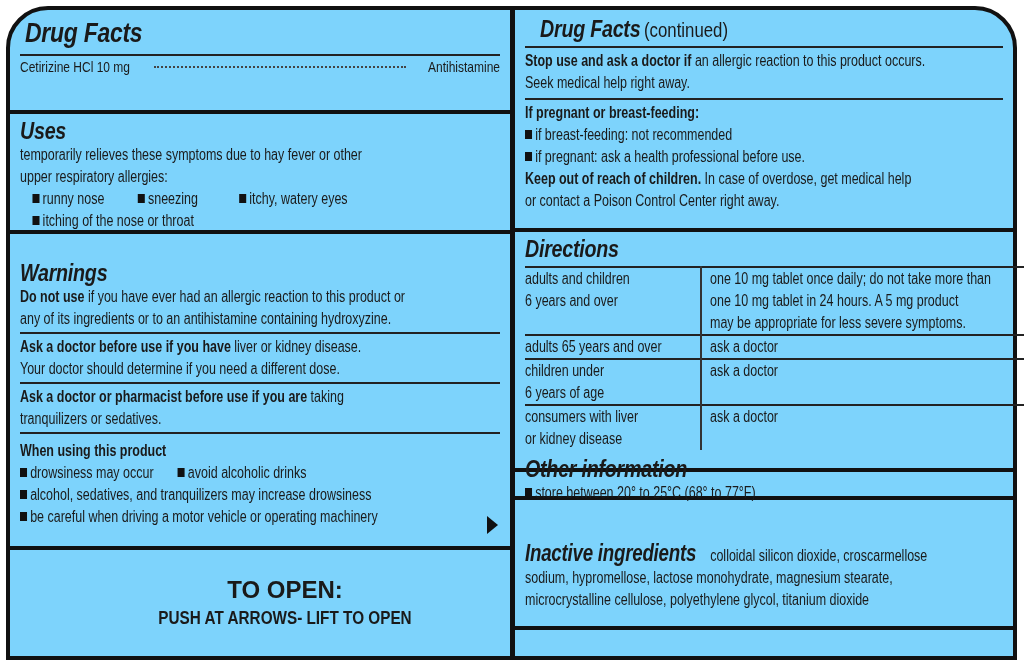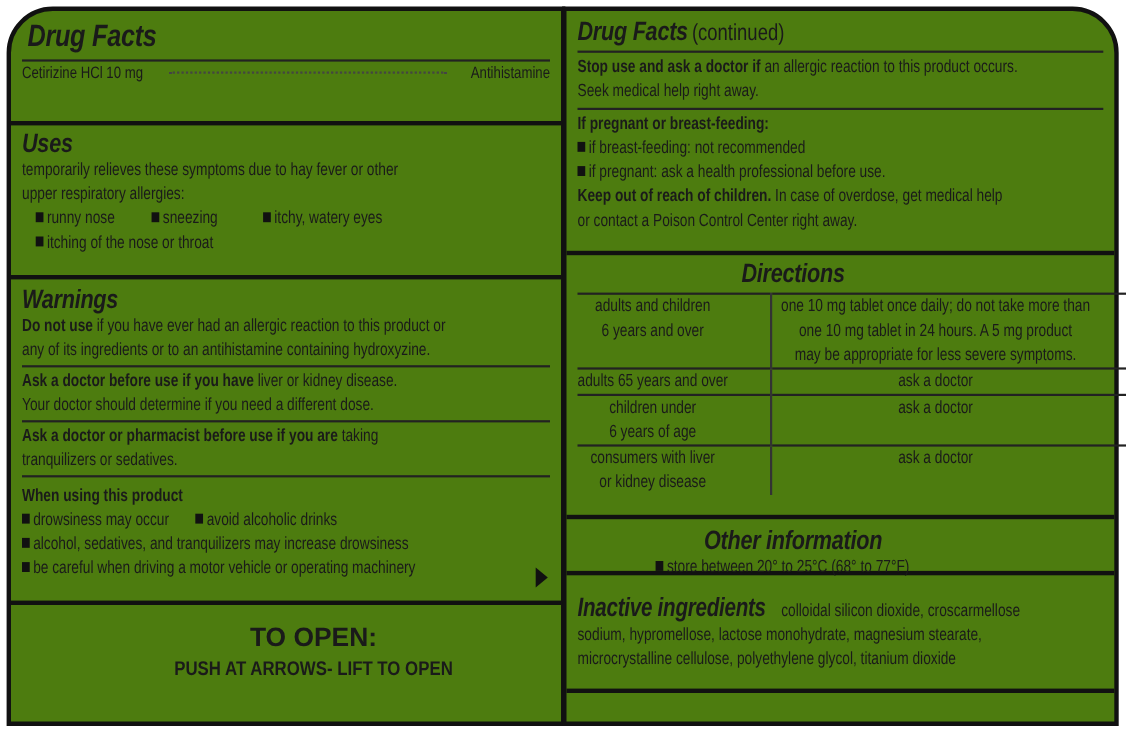--- a/index.html
+++ b/index.html
@@ -1,19 +1,19 @@
 <!DOCTYPE html>
 <html><head>
 <meta charset="utf-8">
 <style>
   * { box-sizing: border-box; margin: 0; padding: 0; }
   html, body { width: 1024px; height: 663px; background: #ffffff; overflow: hidden; }
   body { position: relative; font-family: "Liberation Sans", sans-serif; color: #1a1a1a; }
 
-  .panel { position: absolute; border: 4px solid #111; background: #4d7c0f; }
+  .panel { position: absolute; border: 4px solid #111; background: #7dd3fc; }
   #left { left: 6px; top: 6px; width: 508px; height: 654px; border-top-left-radius: 42px; }
   #right { left: 511px; top: 6px; width: 506px; height: 654px; border-top-right-radius: 42px; }
 
   .sec { position: absolute; left: 0; right: 0; border-bottom: 4px solid #111; padding: 0 10px; }
   .sec.last { border-bottom: none; }
 
   .hd { font-family: "Liberation Sans", sans-serif; font-weight: bold; font-style: italic; transform: scaleX(0.82); transform-origin: left center; letter-spacing: -0.3px; }
   .hd-xl { font-size: 28px; line-height: 30px; }
   .hd-lg { font-size: 24px; line-height: 26px; }
   .hd-md { font-size: 23px; line-height: 25px; }
@@ -45,21 +45,21 @@
   <div class="sec" style="top:0; height:104px; padding-top:8px;">
     <div class="hd hd-xl" style="padding-left:6px;">Drug Facts</div>
     <div class="rule" style="margin-top:6px;"></div>
     <div class="row-flex" style="font-size:15px; line-height:18px;text-align:center;">
       <span style="display:inline-block; transform:scaleX(0.8); transform-origin:left; white-space:nowrap; width:130px;">Cetirizine HCl 10 mg</span>
       <span class="dots"></span>
       <span style="display:inline-block; transform:scaleX(0.8); transform-origin:right; white-space:nowrap;">Antihistamine</span>
     </div>
   </div>
 
-  <div class="sec" style="top:104px; height:140px; padding-top:4px;">
+  <div class="sec" style="top:104px; height:120px; padding-top:4px;">
     <div class="hd hd-lg">Uses</div>
     <span class="t">temporarily relieves these symptoms due to hay fever or other</span>
     <span class="t">upper respiratory allergies:</span>
     <span class="t" style="padding-left:16px;">
       <span class="bullet"></span><span>runny nose</span>
       <span style="display:inline-block; width:34px;"></span>
       <span class="bullet"></span><span>sneezing</span>
       <span style="display:inline-block; width:44px;"></span>
       <span class="bullet"></span><span>itchy, watery eyes</span>
     </span>
@@ -83,44 +83,44 @@
     <span class="t">
       <span class="bullet"></span><span>drowsiness may occur</span>
       <span style="display:inline-block; width:22px;"></span>
       <span class="bullet"></span><span>avoid alcoholic drinks</span>
     </span>
     <span class="t"><span class="bullet"></span><span>alcohol, sedatives, and tranquilizers may increase drowsiness</span></span>
     <span class="t"><span class="bullet"></span><span>be careful when driving a motor vehicle or operating machinery</span></span>
     <span class="arrow" style="right:12px; bottom:12px;"></span>
   </div>
 
-  <div class="sec last" style="top:540px; height:106px; padding-top:16px; padding-left:60px;">
+  <div class="sec last" style="top:540px; height:106px; padding-top:26px; padding-left:60px;">
     <div class="open-title">TO OPEN:</div>
     <div class="open-sub" style="margin-top:4px;">PUSH AT ARROWS- LIFT TO OPEN</div>
   </div>
 </div>
 
 <div id="right" class="panel">
 
   <div class="sec" style="top:0; height:222px; padding-top:6px;">
-    <div style="white-space:nowrap;">
+    <div style="white-space:nowrap;margin-left:15px;">
       <span class="hd hd-lg" style="display:inline-block;">Drug Facts</span><span style="display:inline-block; font-size:21px; transform:scaleX(0.8); transform-origin:left; margin-left:-18px;"> (continued)</span>
     </div>
     <div class="rule" style="margin-top:4px;"></div>
     <span class="t"><span class="b">Stop use and ask a doctor if</span><span> an allergic reaction to this product occurs.</span></span>
     <span class="t">Seek medical help right away.</span>
     <div class="rule" style="margin-top:4px;"></div>
     <span class="t b">If pregnant or breast-feeding:</span>
     <span class="t"><span class="bullet"></span><span>if breast-feeding: not recommended</span></span>
     <span class="t"><span class="bullet"></span><span>if pregnant: ask a health professional before use.</span></span>
     <span class="t"><span class="b">Keep out of reach of children.</span><span> In case of overdose, get medical help</span></span>
     <span class="t">or contact a Poison Control Center right away.</span>
   </div>
 
-  <div class="sec" style="top:222px; height:240px; padding-top:4px;text-align:center;">
+  <div class="sec" style="top:222px; height:240px; padding-top:4px;">
     <div class="hd hd-lg" style="margin-bottom:4px;">Directions</div>
     <table class="dirtable">
       <tbody>
           <tr>
         <td class="c1">
               <span class="cell">adults and children</span>
               <span class="cell">6 years and over</span>
             </td>
         <td class="c2">
               <span class="cell">one 10 mg tablet once daily; do not take more than</span>
@@ -151,21 +151,21 @@
               <span class="cell">or kidney disease</span>
             </td>
         <td class="c2">
               <span class="cell">ask a doctor</span>
             </td>
       </tr>
     </tbody>
       </table>
   </div>
 
-  <div class="sec" style="top:465px; height:48px; padding-top:4px;text-align:center;">
+  <div class="sec" style="top:442px; height:48px; padding-top:4px;">
     <div class="hd hd-lg">Other information</div>
     <span class="t"><span class="bullet"></span><span>store between 20° to 25°C (68° to 77°F)</span></span>
   </div>
 
   <div class="sec" style="top:524px; height:96px; padding-top:6px;">
     <span class="t"><span class="hd hd-lg" style="display:inline-block; transform:none; font-size:24px;">Inactive ingredients</span><span style="display:inline-block; width:18px;"></span><span>colloidal silicon dioxide, croscarmellose</span></span>
     <span class="t">sodium, hypromellose, lactose monohydrate, magnesium stearate,</span>
     <span class="t">microcrystalline cellulose, polyethylene glycol, titanium dioxide</span>
   </div>
 

